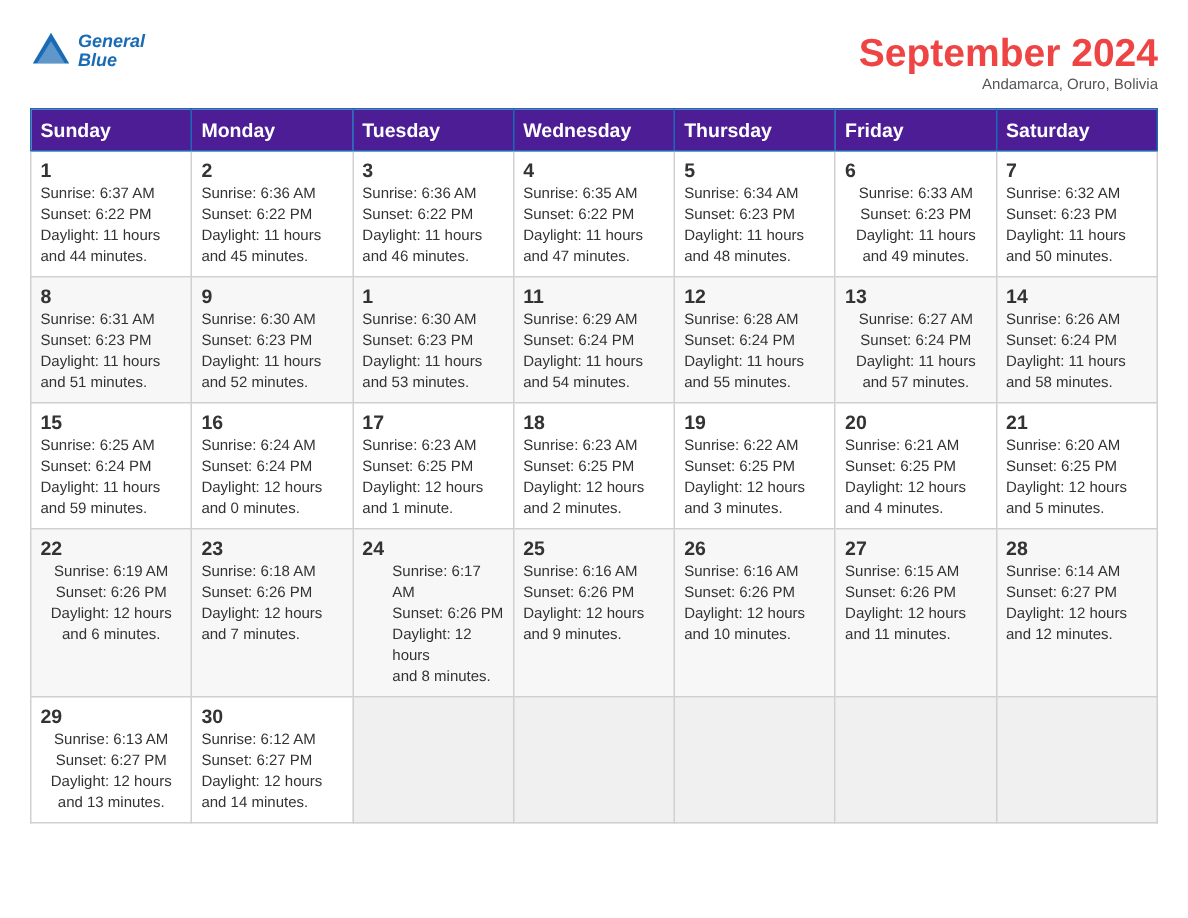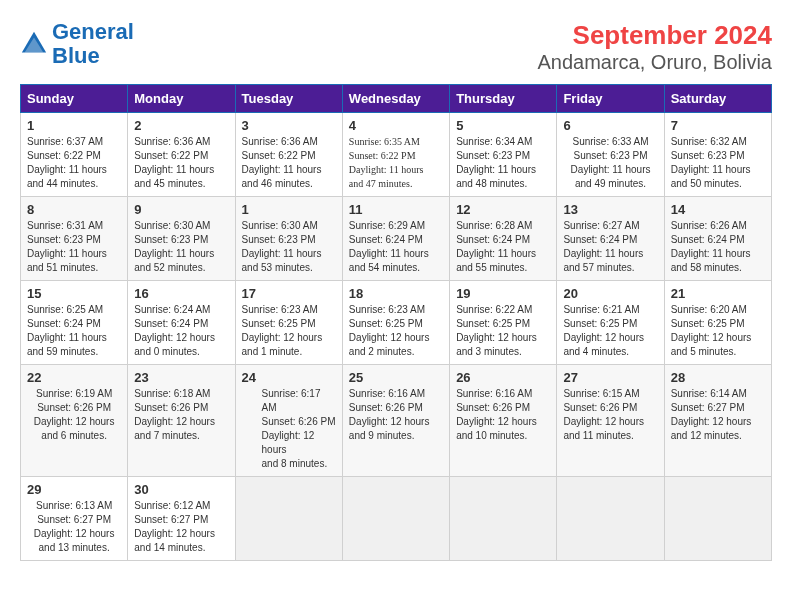--- a/index.html
+++ b/index.html
@@ -15,42 +15,43 @@
       justify-content: space-between;
       align-items: flex-start;
       margin-bottom: 10px;
     }
     .logo {
       display: flex;
       align-items: center;
       gap: 4px;
     }
     .logo-text {
-      font-size: 22px;
+      font-size: 12px;
       font-weight: bold;
       color: #333;
       line-height: 1.1;
+      font-style: italic;
     }
     .logo-text span {
       color: #1a6bb5;
     }
     .logo-icon {
       width: 28px;
       height: 28px;
     }
     .title-block {
       text-align: right;
     }
     .month-title {
       font-size: 26px;
       font-weight: bold;
       color: #ef4444;
     }
     .location {
-      font-size: 20px;
+      font-size: 10px;
       color: #555;
     }
     table {
       width: 100%;
       border-collapse: collapse;
       table-layout: fixed;
     }
     thead tr th {
       background-color: #4c1d95;
       color: white;
@@ -137,21 +138,21 @@
         </td>
         <td>
           <span class="day-num">3</span>
           <div class="day-info" style="white-space: pre-line;">Sunrise: 6:36 AM
 Sunset: 6:22 PM
 Daylight: 11 hours
 and 46 minutes.</div>
         </td>
         <td>
           <span class="day-num">4</span>
-          <div class="day-info" style="white-space: pre-line; font-family: Liberation Serif, serif;">Sunrise: 6:35 AM
+          <div class="day-info" style="white-space: pre-line;">Sunrise: 6:35 AM
 Sunset: 6:22 PM
 Daylight: 11 hours
 and 47 minutes.</div>
         </td>
         <td>
           <span class="day-num">5</span>
           <div class="day-info" style="white-space: pre-line;">Sunrise: 6:34 AM
 Sunset: 6:23 PM
 Daylight: 11 hours
 and 48 minutes.</div>
@@ -202,21 +203,21 @@
         </td>
         <td>
           <span class="day-num">12</span>
           <div class="day-info" style="white-space: pre-line;">Sunrise: 6:28 AM
 Sunset: 6:24 PM
 Daylight: 11 hours
 and 55 minutes.</div>
         </td>
         <td>
           <span class="day-num">13</span>
-          <div class="day-info" style="white-space: pre-line;">Sunrise: 6:27 AM
+          <div class="day-info" style="white-space: pre-line; text-align: center;">Sunrise: 6:27 AM
 Sunset: 6:24 PM
 Daylight: 11 hours
 and 57 minutes.</div>
         </td>
         <td>
           <span class="day-num">14</span>
           <div class="day-info" style="white-space: pre-line;">Sunrise: 6:26 AM
 Sunset: 6:24 PM
 Daylight: 11 hours
 and 58 minutes.</div>

